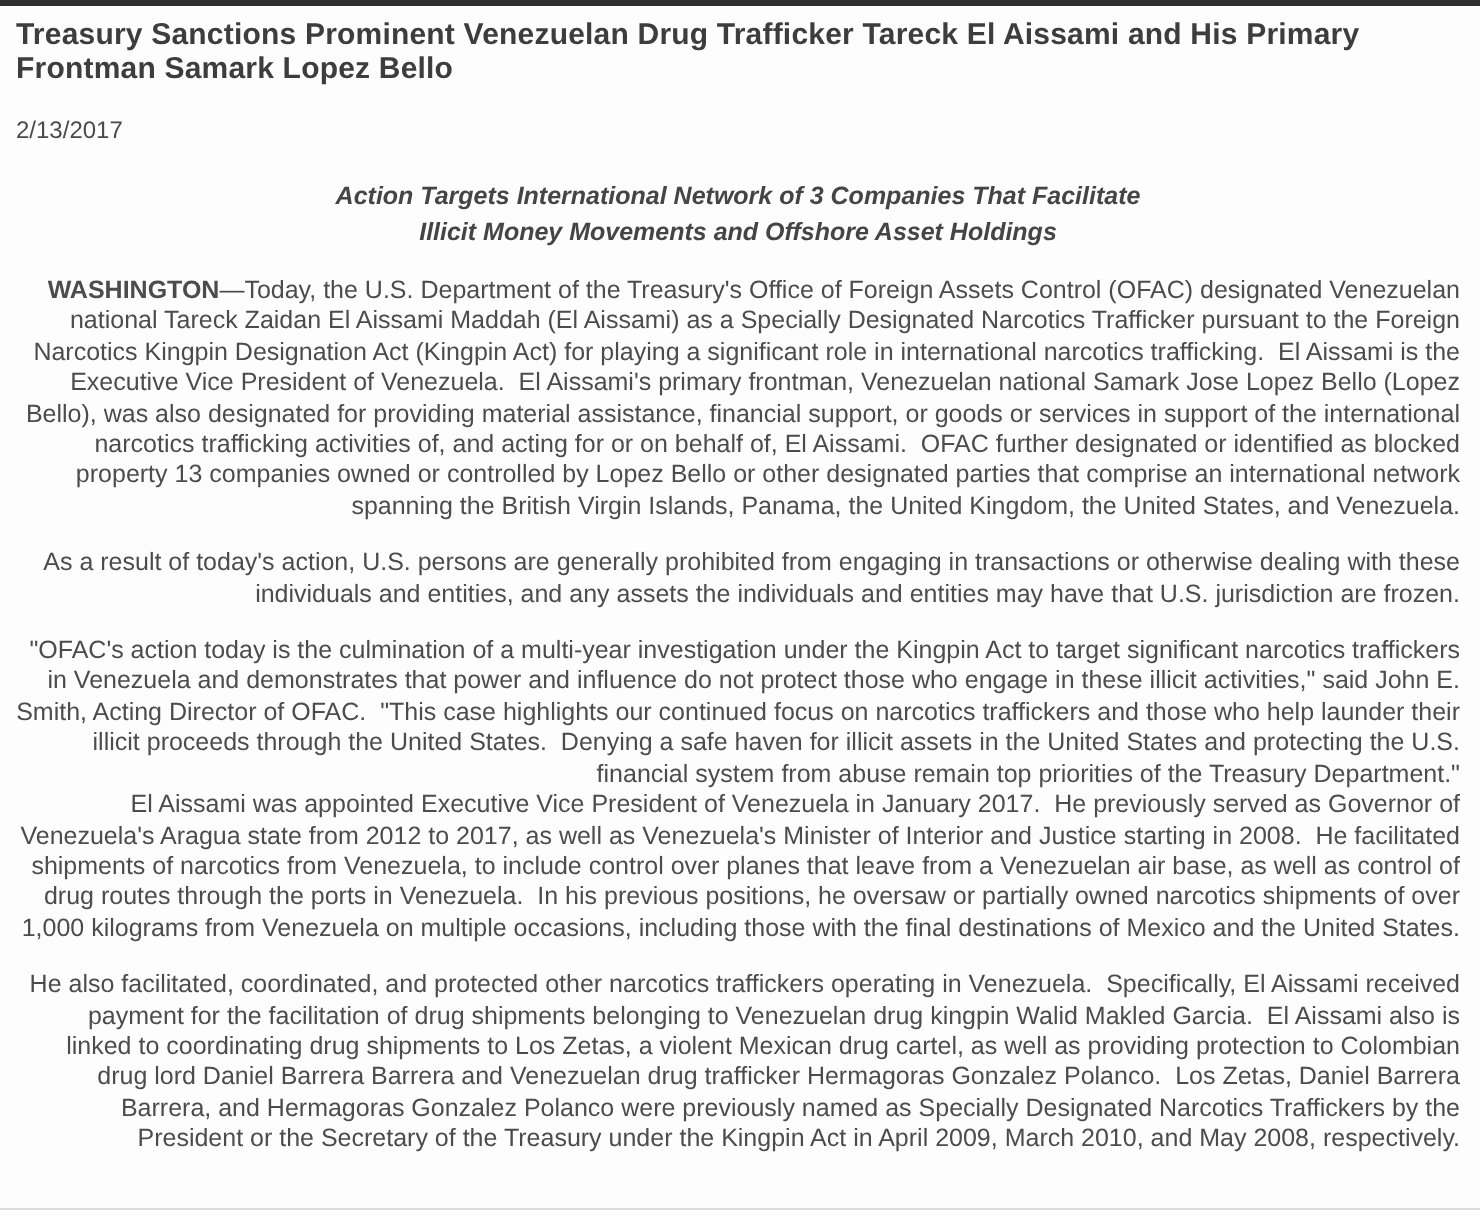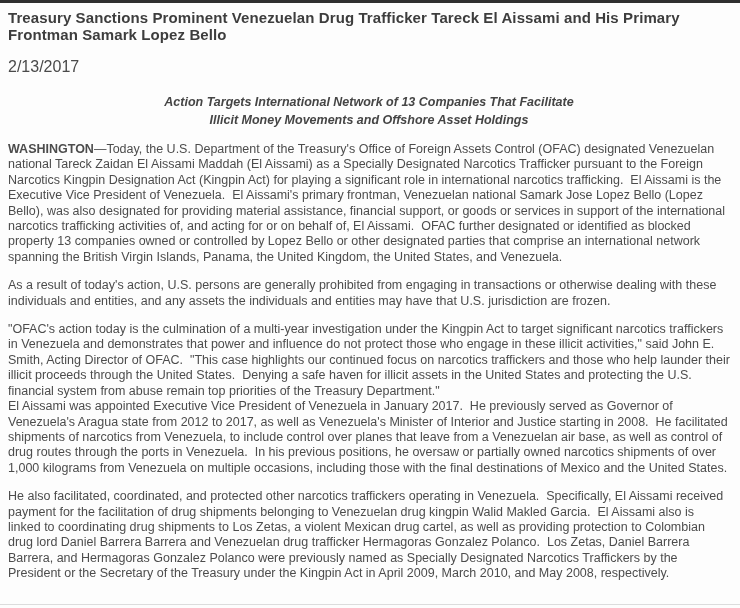--- a/index.html
+++ b/index.html
@@ -21,35 +21,36 @@
   .doc-title {
     margin: 6px 0 0 0;
     font-size: 15px;
     line-height: 17px;
     font-weight: bold;
     color: #3d3d3d;
     letter-spacing: 0.1px;
   }
   .doc-date {
     margin-top: 15px;
-    font-size: 16px;
+    font-size: 12px;
     color: #4a4a4a;
   }
   .doc-subtitle {
     margin-top: 17px;
     text-align: center;
     font-size: 12.5px;
     line-height: 18px;
     font-weight: bold;
     font-style: italic;
     color: #454545;
     white-space: pre-line;
   }
   .doc-body {
     margin-top: 4px;
+    text-align: right;
   }
   .para {
     margin: 13px 0 0 0;
     font-size: 12.5px;
     line-height: 15.4px;
     color: #4c4c4c;
     white-space: pre-wrap;
   }
   .dateline {
     font-weight: bold;
@@ -65,21 +66,21 @@
 </style>
 </head>
 <body>
 
 <div class="page">
 
   <h1 class="doc-title">Treasury Sanctions Prominent Venezuelan Drug Trafficker Tareck El Aissami and His Primary Frontman Samark Lopez Bello</h1>
 
   <div class="doc-date">2/13/2017</div>
 
-  <div class="doc-subtitle">Action Targets International Network of 13 Companies That Facilitate
+  <div class="doc-subtitle">Action Targets International Network of 3 Companies That Facilitate
 Illicit Money Movements and Offshore Asset Holdings</div>
 
   <div class="doc-body">
 
     <p class="para"><span class="dateline">WASHINGTON</span><span>—Today, the U.S. Department of the Treasury's Office of Foreign Assets Control (OFAC) designated Venezuelan national Tareck Zaidan El Aissami Maddah (El Aissami) as a Specially Designated Narcotics Trafficker pursuant to the Foreign Narcotics Kingpin Designation Act (Kingpin Act) for playing a significant role in international narcotics trafficking.  El Aissami is the Executive Vice President of Venezuela.  El Aissami's primary frontman, Venezuelan national Samark Jose Lopez Bello (Lopez Bello), was also designated for providing material assistance, financial support, or goods or services in support of the international narcotics trafficking activities of, and acting for or on behalf of, El Aissami.  OFAC further designated or identified as blocked property 13 companies owned or controlled by Lopez Bello or other designated parties that comprise an international network spanning the British Virgin Islands, Panama, the United Kingdom, the United States, and Venezuela.</span></p>
 
     <p class="para">As a result of today's action, U.S. persons are generally prohibited from engaging in transactions or otherwise dealing with these individuals and entities, and any assets the individuals and entities may have that U.S. jurisdiction are frozen.</p>
 
     <p class="para">"OFAC's action today is the culmination of a multi-year investigation under the Kingpin Act to target significant narcotics traffickers in Venezuela and demonstrates that power and influence do not protect those who engage in these illicit activities," said John E. Smith, Acting Director of OFAC.  "This case highlights our continued focus on narcotics traffickers and those who help launder their illicit proceeds through the United States.  Denying a safe haven for illicit assets in the United States and protecting the U.S. financial system from abuse remain top priorities of the Treasury Department."
 El Aissami was appointed Executive Vice President of Venezuela in January 2017.  He previously served as Governor of Venezuela's Aragua state from 2012 to 2017, as well as Venezuela's Minister of Interior and Justice starting in 2008.  He facilitated shipments of narcotics from Venezuela, to include control over planes that leave from a Venezuelan air base, as well as control of drug routes through the ports in Venezuela.  In his previous positions, he oversaw or partially owned narcotics shipments of over 1,000 kilograms from Venezuela on multiple occasions, including those with the final destinations of Mexico and the United States.</p>

